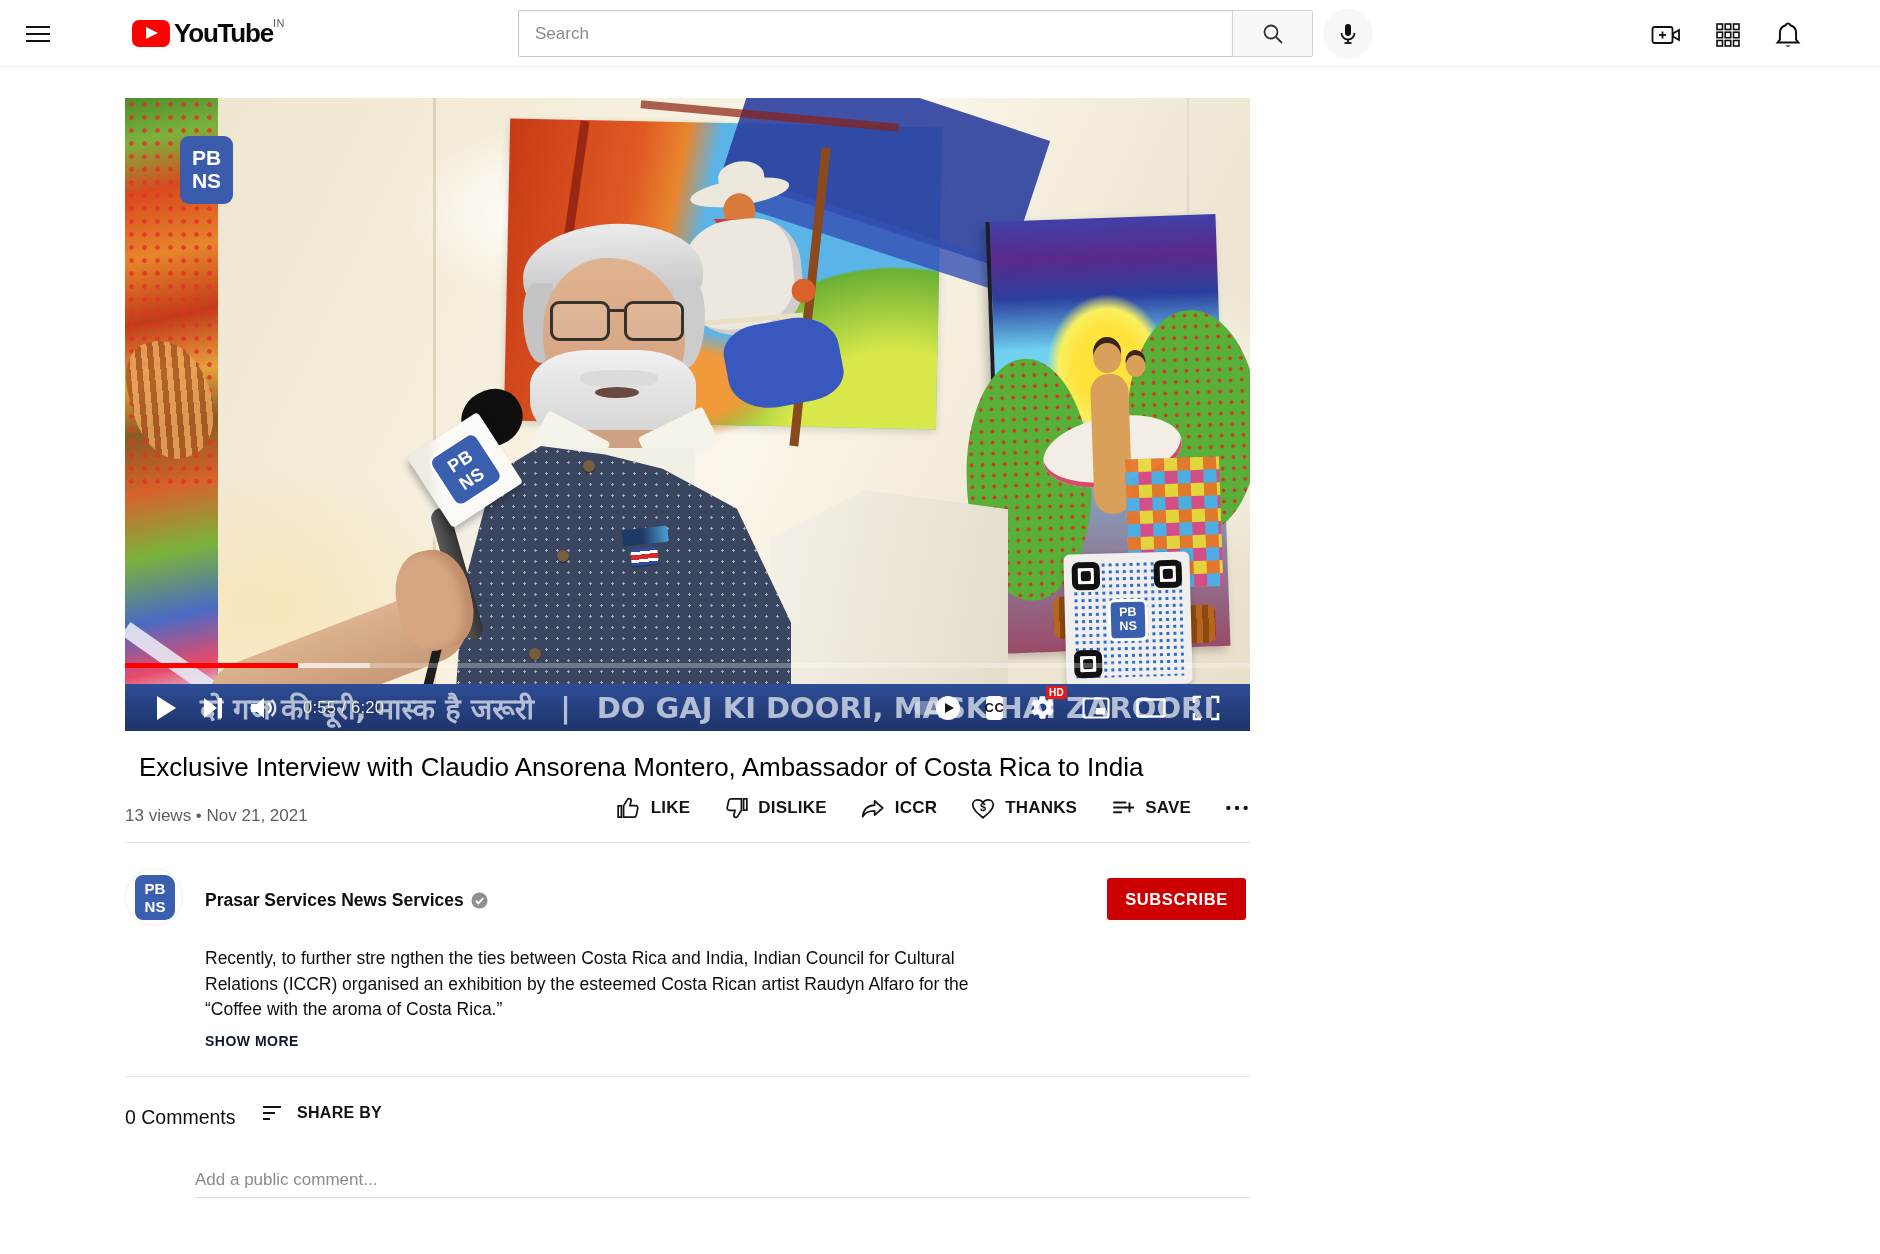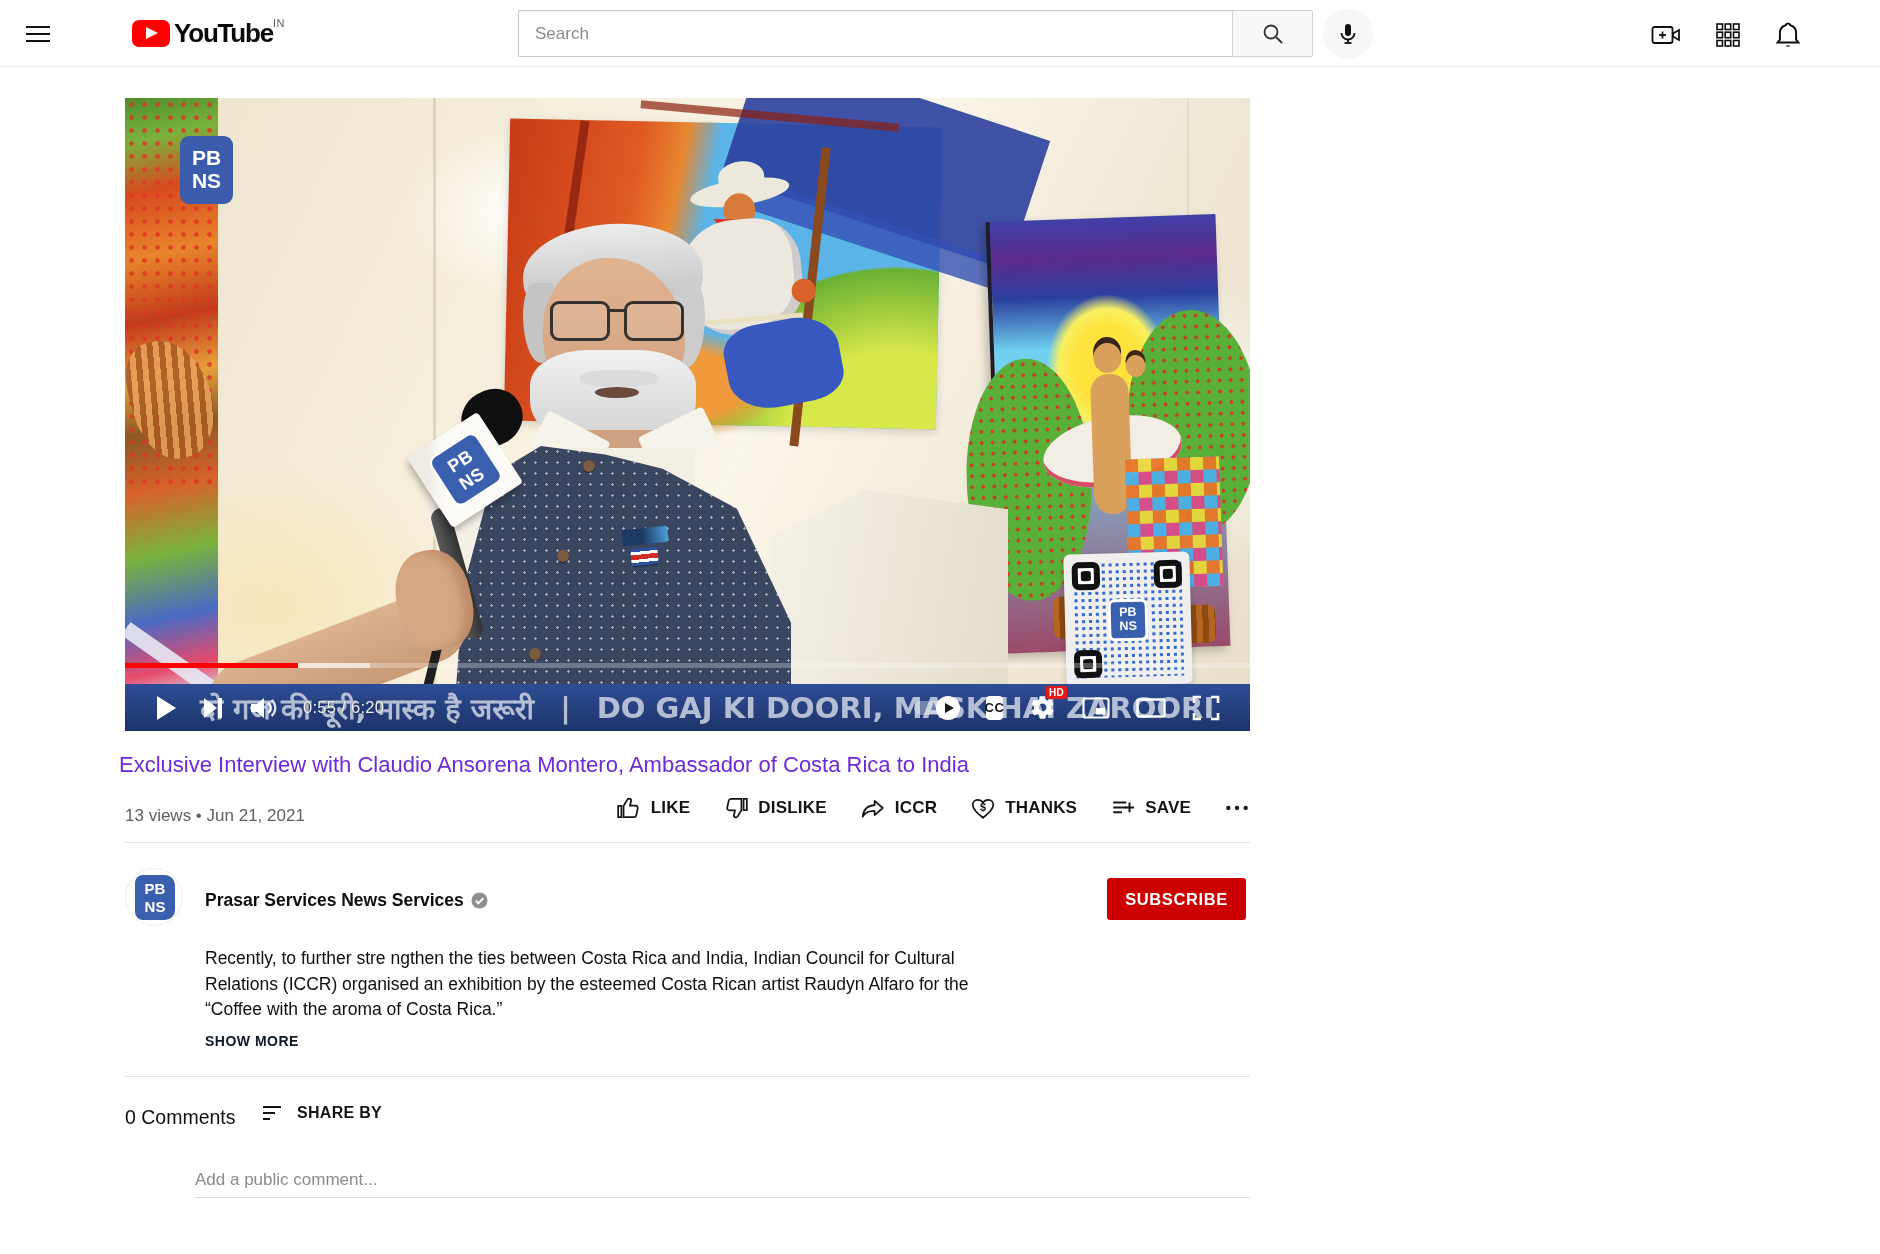--- a/index.html
+++ b/index.html
@@ -116,21 +116,21 @@
   .pbtn { background:none; border:none; cursor:pointer; display:flex; align-items:center; justify-content:center; padding:0; }
   .time { color:#eee; font-size:16.5px; text-shadow:0 0 3px rgba(0,0,0,.5); letter-spacing:.3px; }
   .autoplay { position:relative; width:46px; height:26px; }
   .ap-track { position:absolute; left:0; top:6px; width:46px; height:14px; background:rgba(255,255,255,.35); border-radius:7px; }
   .ap-knob { position:absolute; right:0; top:1px; width:24px; height:24px; border-radius:50%; background:#fff; display:flex; align-items:center; justify-content:center; }
   .ap-knob:after { content:""; border-left:9px solid #1a1a1a; border-top:5.5px solid transparent; border-bottom:5.5px solid transparent; margin-left:2px; }
   .ccbox { width:17px; height:24px; background:#fff; border-radius:4px; color:#161616; font-size:13px; font-weight:bold; display:flex; align-items:center; justify-content:center; letter-spacing:.5px; }
   .settings { position:relative; }
   .hd-badge { position:absolute; top:-8px; right:-11px; background:#e61919; color:#fff; font-size:10px; font-weight:bold; padding:1px 3px; border-radius:2px; letter-spacing:.3px; }
   
-  .vtitle { position:absolute; left:119px; top:752px; width:1100px; font-size:22px; font-weight:400; color:#6d28d9; }
+  .vtitle { position:absolute; left:139px; top:752px; width:1100px; font-size:26px; font-weight:400; color:#000000; }
   .meta { position:absolute; left:125px; top:806px; font-size:17px; color:#606060; }
   .actions { position:absolute; left:125px; top:795px; width:1125px; display:flex; justify-content:flex-end; align-items:center; gap:33px; }
   .act-btn { display:flex; align-items:center; gap:9px; background:none; border:none; cursor:pointer; font-family:"Liberation Sans",sans-serif; font-size:17px; font-weight:bold; color:#141414; letter-spacing:.2px; }
   .divider { position:absolute; left:125px; width:1125px; height:1px; background:#e3e3e3; }
   .d1 { top:842px; } .d2 { top:1076px; }
   .avatar { position:absolute; left:125px; top:868px; width:58px; height:58px; border-radius:50%; background:#fff; border:1px solid #eee; cursor:pointer; }
   .avatar-logo { position:absolute; left:9px; top:6px; width:40px; height:45px; background:#3a5fae; border-radius:8px 10px 10px 8px; color:#fff; font-weight:bold; font-size:15px; line-height:1.2; text-align:center; padding-top:5px; }
   .ch-name { position:absolute; left:205px; top:890px; font-size:17.5px; font-weight:bold; color:#0f0f0f; cursor:pointer; display:flex; align-items:center; gap:7px; }
   .subscribe { position:absolute; left:1107px; top:878px; width:139px; height:42px; background:#cc0000; color:#fff; border:none; border-radius:3px; font-family:"Liberation Sans",sans-serif; font-size:16.5px; font-weight:bold; letter-spacing:.6px; cursor:pointer; }
   .desc { position:absolute; left:205px; top:946px; width:778px; font-size:17.5px; line-height:25.5px; color:#0f0f0f; }
@@ -361,21 +361,21 @@
               <path d="M26 18v6h-7"></path>
               <path d="M9 24H2v-6"></path>
             </g>
           </svg>
       </button>
     </div>
   </div>
 </div>
 
 <h1 class="vtitle">Exclusive Interview with Claudio Ansorena Montero, Ambassador of Costa Rica to India</h1>
-<div class="meta">13 views • Jun 21, 2021</div>
+<div class="meta">13 views • Nov 21, 2021</div>
 
 <div class="actions">
   <button class="act-btn">
     <svg width="26" height="26" viewBox="0 0 24 24">
         <g fill="none" stroke="#141414" stroke-width="1.6">
           <path d="M2 20.5h3V10H2z"></path>
           <path d="M7 20.5h9.6c1 0 1.9-.7 2.1-1.7l1.4-6.4c.3-1.3-.7-2.5-2-2.5h-5.2l1-4.3c.2-1-.4-2-1.4-2.2-.8-.2-1.6.2-2 .9L7 10z"></path>
         </g>
       </svg>
     <span>LIKE</span>

